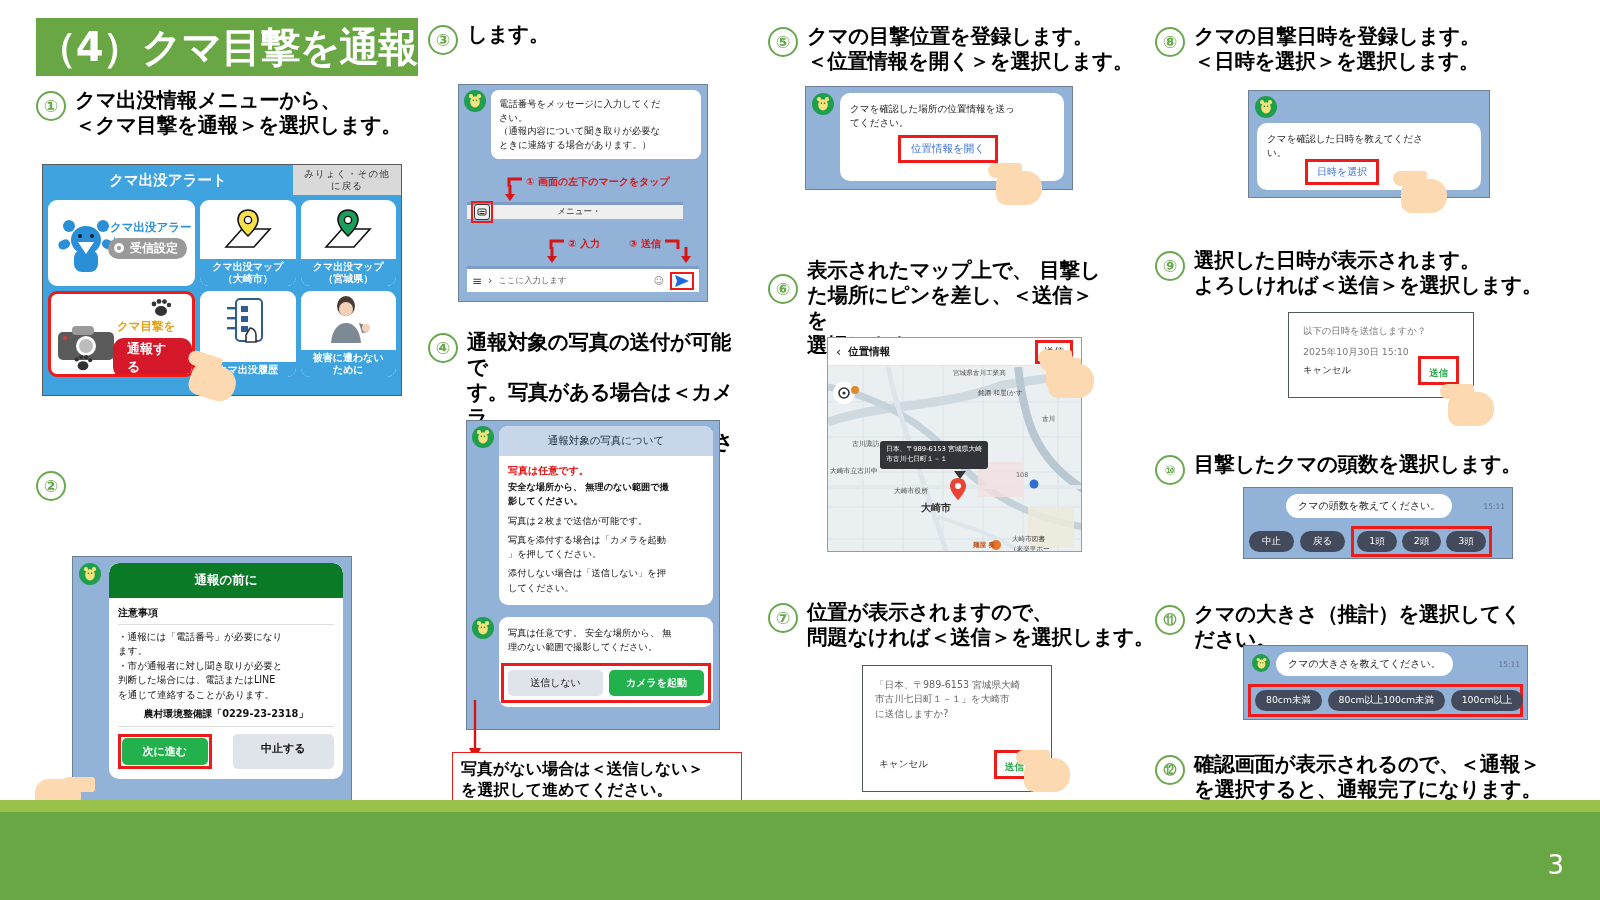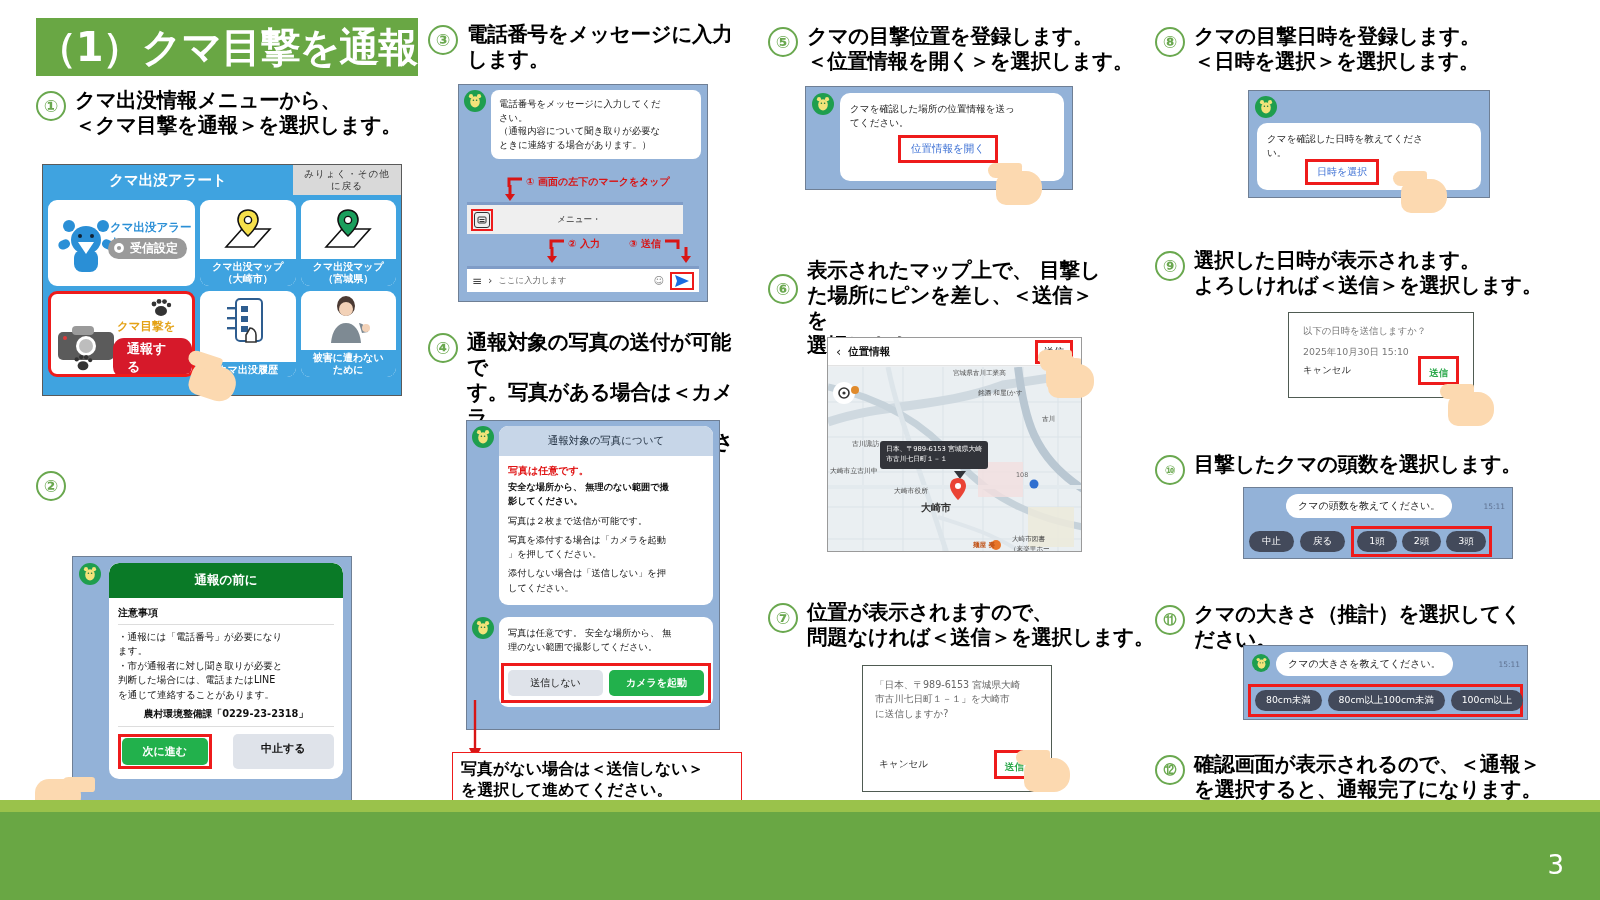--- a/index.html
+++ b/index.html
@@ -99,21 +99,21 @@
     border:1.5px solid #ee1b1b; color:#000; font-size:16px; font-weight:bold;
     line-height:1.3; padding:6px 8px; background:#fff;
   }
   .ann { color:#d81515; font-size:10px; font-weight:bold; }
 </style>
 </head>
 <body>
 
 <div class="page">
 
-  <div class="title-band">（1）クマ目撃を通報</div>
+  <div class="title-band">（4）クマ目撃を通報</div>
 
   <div class="step" style="left:36px; top:88px; width:400px;">
     <div class="step-head">
       <div class="circ">①</div>
       <div class="step-text">
         <div>クマ出没情報メニューから、</div>
         <div>＜クマ目撃を通報＞を選択します。</div>
       </div>
     </div>
   </div>
@@ -269,21 +269,20 @@
     <div class="hand" style="left:-46px; top:208px;">
       <div class="palm"></div>
         <div class="finger" style="left:34px;top:12px;"></div>
     </div>
   </div>
 
   <div class="step" style="left:428px; top:22px; width:310px;">
     <div class="step-head">
       <div class="circ">③</div>
       <div class="step-text">
-        <div>電話番号をメッセージに入力</div>
         <div>します。</div>
       </div>
     </div>
   </div>
 
   <div class="line-bg" style="position:absolute; left:458px; top:84px; width:250px; height:218px; border:1px solid #6f7f95;">
     <div style="position:absolute;left:5px;top:5px;" class="avatar">
       <svg width="16" height="16" viewBox="0 0 20 20">
         <ellipse cx="10" cy="11" rx="6" ry="7" fill="#f4e37a"></ellipse>
         <circle cx="5" cy="4" r="2.6" fill="#f4e37a"></circle>
@@ -305,21 +304,21 @@
       <svg width="16" height="12" viewBox="0 0 16 12">
         <path d="M2 11 L2 3 L15 3" stroke="#d81515" stroke-width="3" fill="none"></path>
       </svg>
       <span class="ann">① 画面の左下のマークをタップ</span>
     </div>
     <svg width="10" height="16" viewBox="0 0 10 16" style="position:absolute;left:46px;top:100px">
       <path d="M5 0 L5 10" stroke="#d81515" stroke-width="3"></path>
         <polygon points="0,9 10,9 5,16" fill="#d81515"></polygon>
     </svg>
 
-    <div style="position:absolute;left:8px;top:117px;right:24px;height:32px;background:#efefef;border-top:3px solid #7f9cc7;display:flex;align-items:center;">
+    <div style="position:absolute;left:8px;top:117px;right:24px;height:17px;background:#efefef;border-top:3px solid #7f9cc7;display:flex;align-items:center;">
       <div class="redbox-thin" style="margin-left:4px;padding:1px;">
         <div style="width:16px;height:16px;border:1.4px solid #333;border-radius:3px;display:flex;align-items:center;justify-content:center;">
           <svg width="10" height="10" viewBox="0 0 10 10">
               <rect x="1" y="2" width="8" height="6" rx="1" fill="none" stroke="#333" stroke-width="1"></rect>
               <rect x="2.5" y="4" width="5" height="1" fill="#333"></rect>
               <rect x="2.5" y="6" width="5" height="1" fill="#333"></rect>
             </svg>
         </div>
       </div>
       <div style="flex:1;text-align:center;font-size:8.6px;color:#333;margin-right:18px;">メニュー・</div>

